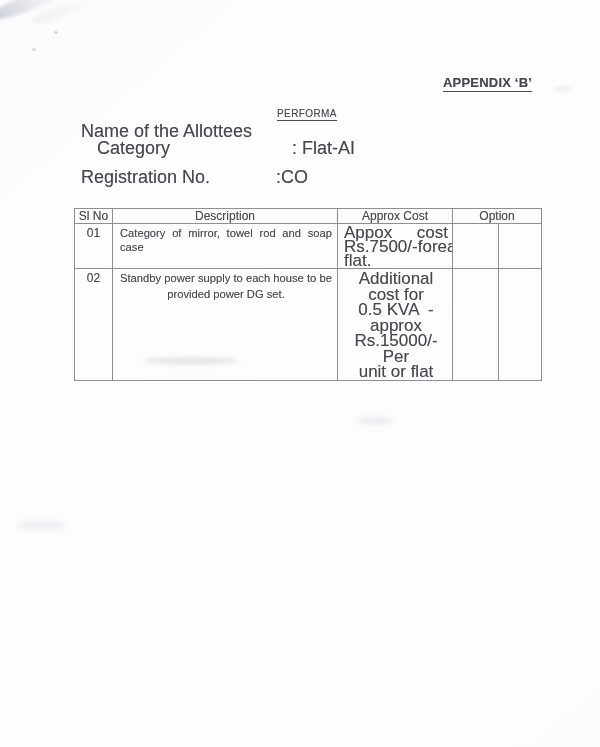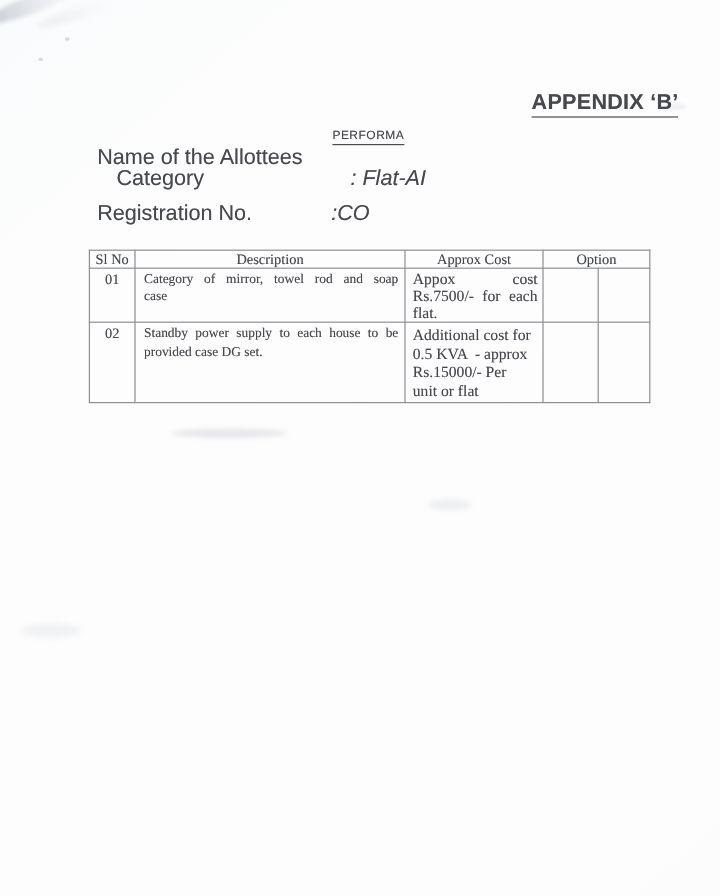--- a/index.html
+++ b/index.html
@@ -34,55 +34,55 @@
   .dot1 { left:54px; top:31px; width:4px; height:3px; background:rgba(150,156,166,0.38); border-radius:50%; filter:blur(0.4px); }
   .dot2 { left:32px; top:48px; width:4px; height:3px; background:rgba(150,156,166,0.32); border-radius:50%; filter:blur(0.4px); }
   .smudge1 { left:143px; top:357px; width:96px; height:8px;  background:rgba(176,181,191,0.28); border-radius:50%; filter:blur(2px); }
   .smudge2 { left:357px; top:416px; width:36px; height:9px;  background:rgba(180,185,195,0.20); border-radius:50%; filter:blur(2px); }
   .smudge3 { left:17px;  top:520px; width:50px; height:11px; background:rgba(184,189,198,0.18); border-radius:50%; filter:blur(2.5px); }
   .smudge4 { left:552px; top:86px;  width:20px; height:6px;  background:rgba(184,189,198,0.18); border-radius:50%; filter:blur(1.5px); }
 
   
   .appendix {
     position:absolute; left:443px; top:75px;
-    font-size:18px; font-weight:bold; letter-spacing:0.2px;
+    font-size:13px; font-weight:bold; letter-spacing:0.2px;
     border-bottom:1.5px solid #4a4c52; padding-bottom:1px;
   }
   .doc-title {
     position:absolute; left:277px; top:108px;
     font-size:10px; font-weight:normal; letter-spacing:0.4px;
     border-bottom:1.5px solid #4a4c52; padding-bottom:1px;
   }
 
   
   .field { position:absolute; left:81px; width:470px; height:16px; font-size:18px; }
   .f-name { top:121px; }
   .f-cat  { top:138px;margin-left:16px; }
   .f-reg  { top:167px; }
-  .fvalue { position:absolute; left:195px; top:0; white-space:pre;font-style:italic; }
+  .fvalue { position:absolute; left:195px; top:0; white-space:pre; }
 
   
   table.cost-table {
     position:absolute; left:74px; top:208px;
     width:467px; border-collapse:collapse; table-layout:fixed;
     font-size:12px; color:#46484e;
   }
   .cost-table td {
     border:1px solid #8d8f93;
-    padding:0; vertical-align:top; overflow:hidden;font-family:Liberation Serif, serif;
+    padding:0; vertical-align:top; overflow:hidden;
   }
   .hrow1 td { height:13px; text-align:center; line-height:13px; padding-top:1px; }
   .hrow2 td { height:11px; text-align:center; line-height:12px; }
   .r1 td { height:39px;margin-left:36px; }
   .r2 td { height:64px; }
   .r3 td { height:13px; }
   .c-sl   { text-align:center; padding-top:2px !important; line-height:14px; font-size:12px; }
   .c-desc { padding:2px 5px 0 7px !important; line-height:14px; font-size:11.2px; }
-  .c-cost { padding:2px 4px 0 6px !important; line-height:14px; font-size:13px; }
-  .r2 .c-desc, .r2 .c-cost { line-height:15.5px; }
+  .c-cost { padding:2px 4px 0 6px !important; line-height:14px; font-size:17px; }
+  .r2 .c-desc, .r2 .c-cost { line-height:15.5px;text-align:center; }
   .r3 .c-cost { padding-top:1px !important; line-height:12px; }
   .ln { white-space:pre-wrap; }
   .just { display:flex; justify-content:space-between; white-space:nowrap; }
 </style>
 </head>
 <body>
 
 <div class="page">
 
   <div class="artifact streak"></div>
@@ -161,21 +161,21 @@
           <div class="ln just">
               <span>Standby</span>
               <span>power</span>
               <span>supply</span>
               <span>to</span>
               <span>each</span>
               <span>house</span>
               <span>to</span>
               <span>be</span>
             </div>
-          <div class="ln">provided case DG set.</div>
+          <div class="ln">provided power DG set.</div>
         </td>
         <td class="c-cost">
           <div class="ln">Additional cost for</div>
           <div class="ln">0.5 KVA  - approx</div>
           <div class="ln">Rs.15000/- Per</div>
           <div class="ln">unit or flat</div>
         </td>
         <td class="c-opt"></td>
         <td class="c-opt"></td>
       </tr>

